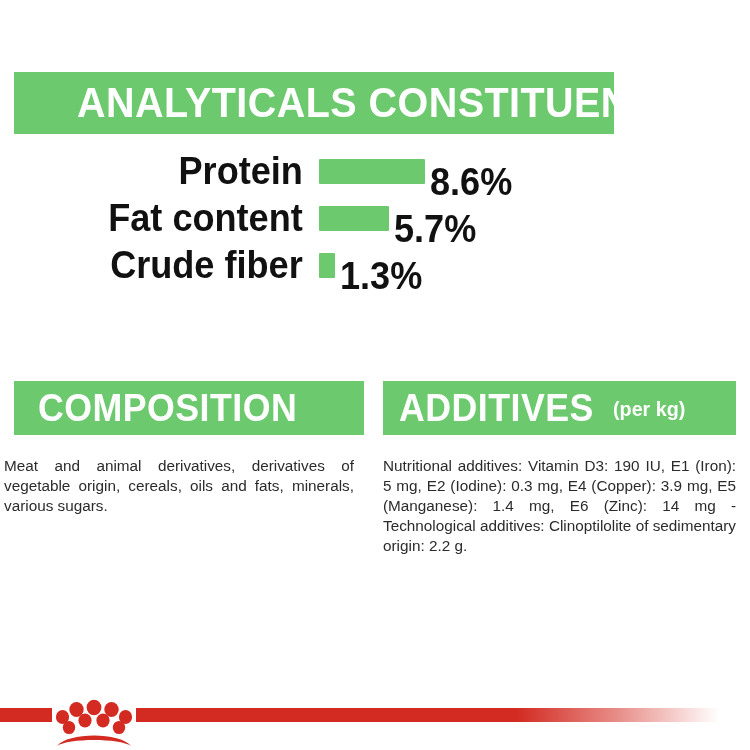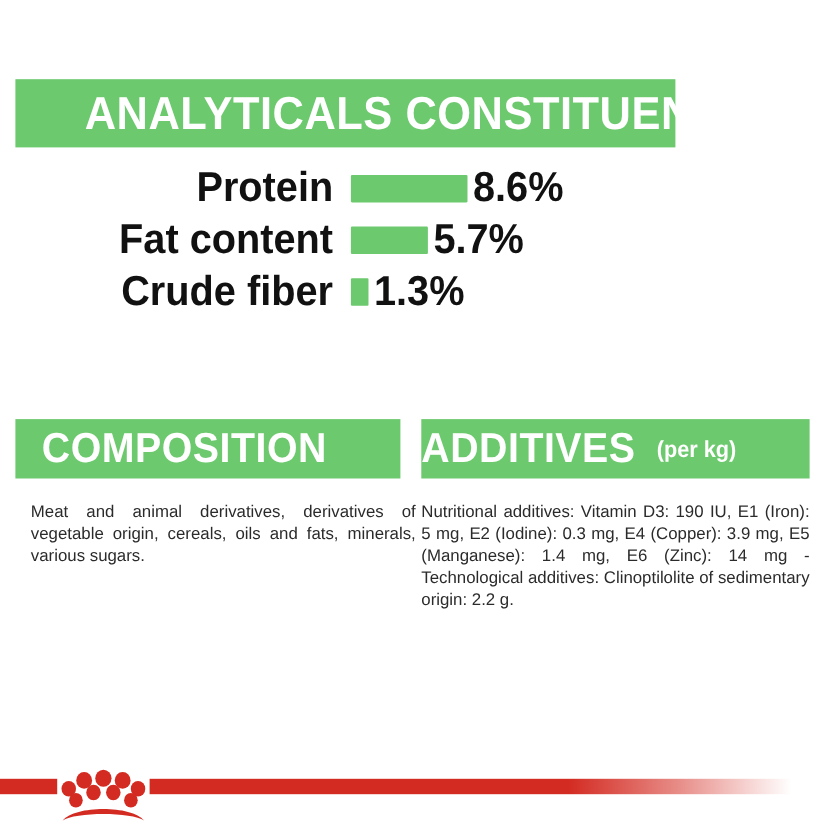--- a/index.html
+++ b/index.html
@@ -58,21 +58,21 @@
   #composition-header .bar-title {
     font-size: 38px;
     line-height: 38px;
   }
 
   #additives-header {
     left: 383px;
     top: 381px;
     width: 353px;
     height: 54px;
-    padding-left: 0;
+    padding-left: 16px;
   }
   #additives-header .bar-title {
     font-size: 38px;
     line-height: 38px;
   }
   #additives-header .bar-subtitle {
     color: #ffffff;
     font-family: "Liberation Sans", sans-serif;
     font-weight: bold;
     font-size: 21px;
@@ -106,24 +106,23 @@
     font-size: 38px;
     color: #111111;
     white-space: nowrap;
     text-align: right;
     transform: scaleX(0.95);
     transform-origin: right center;
   }
   .const-track {
     position: absolute;
     left: 281px;
-    top: 0;
+    top: 11px;
     height: 47px;
     display: flex;
-    align-items: center;
   }
   .const-bar {
     background: #6cc96e;
     height: 25px;
     border-radius: 1px;
   }
   .const-value {
     font-family: "Liberation Sans", sans-serif;
     font-weight: bold;
     font-size: 38px;
@@ -139,21 +138,21 @@
   .body-text {
     position: absolute;
     font-family: "Liberation Sans", sans-serif;
     font-size: 15.3px;
     line-height: 20px;
     color: #2b2b2b;
     text-align: justify;
     text-justify: inter-word;
   }
   #composition-body {
-    left: 28px;
+    left: 4px;
     top: 441px;
     width: 350px;
   }
   #additives-body {
     left: 383px;
     top: 441px;
     width: 353px;
   }
 
   

